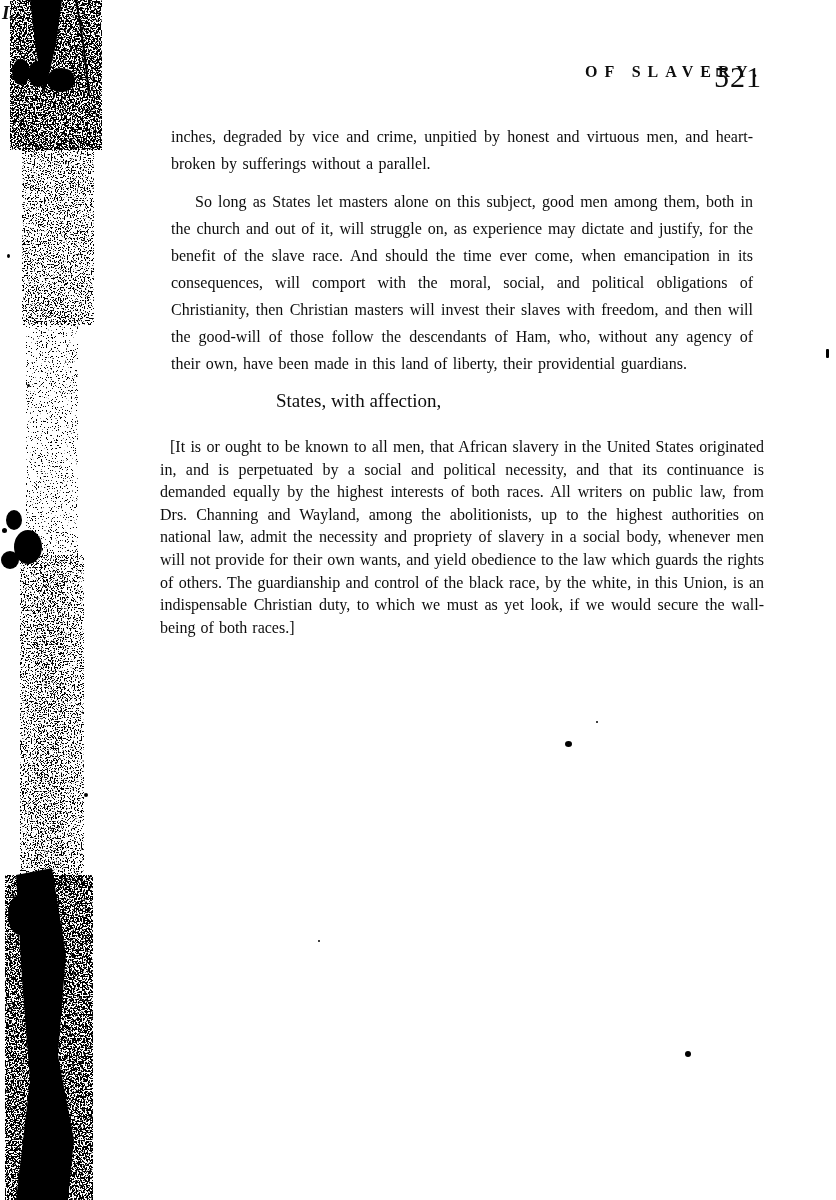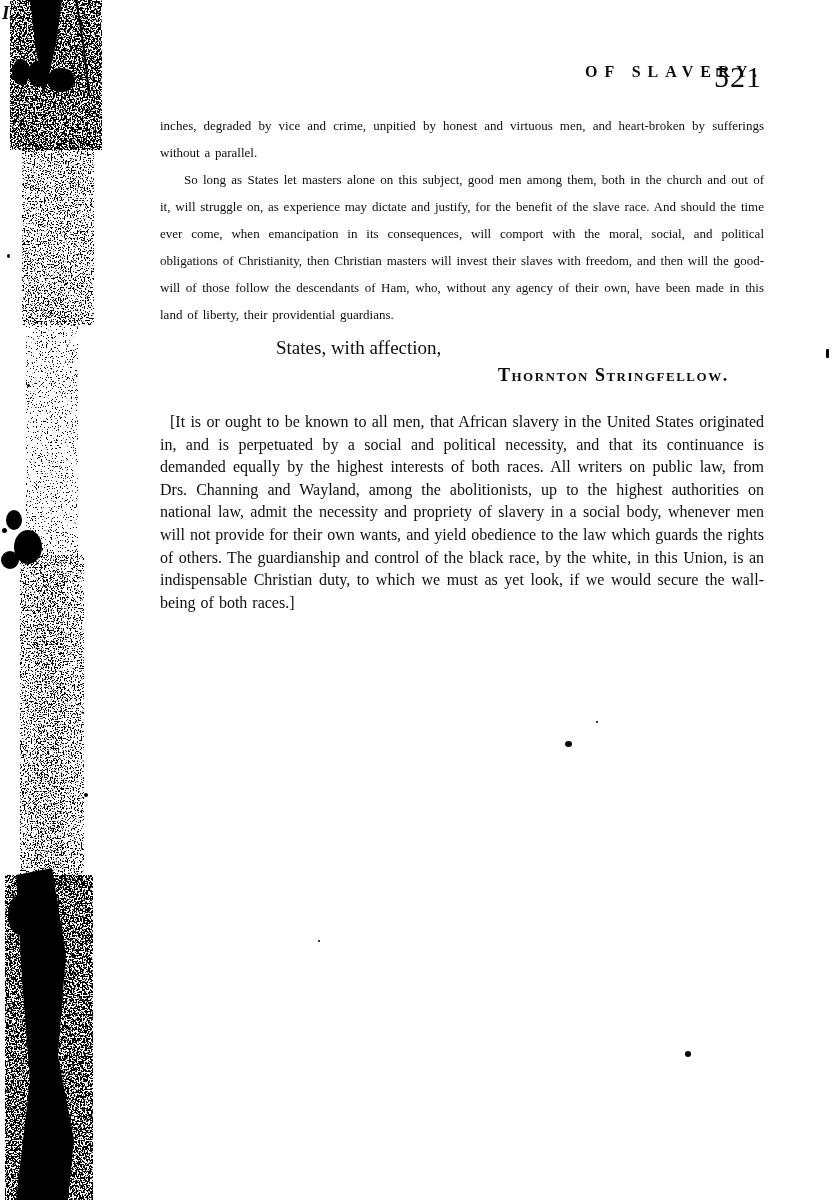--- a/index.html
+++ b/index.html
@@ -42,22 +42,22 @@
   }
 
   
   .text-block {
     position: absolute;
     top: 112px;
     left: 160px;
     width: 604px;
   }
   .para {
-    margin: 0;
-    font-size: 13px;
+    margin: 11px;
+    font-size: 16px;
     line-height: 27px;
     text-align: justify;
     word-spacing: 1.5px;
   }
   .para.indented { text-indent: 24px; }
 
   .valediction {
     margin: 7px 0 0 0;
     padding-left: 116px;
     font-size: 19px;
@@ -161,21 +161,20 @@
 
   <div class="running-head">
     <span class="running-title">OF SLAVERY.</span>
     <span class="page-number">521</span>
   </div>
 
   <div class="text-block">
     <p class="para">inches, degraded by vice and crime, unpitied by honest and virtuous men, and heart-broken by sufferings without a parallel.</p>
     <p class="para indented">So long as States let masters alone on this subject, good men among them, both in the church and out of it, will struggle on, as experience may dictate and justify, for the benefit of the slave race.  And should the time ever come, when emancipation in its consequences, will comport with the moral, social, and political obligations of Christianity, then Christian masters will invest their slaves with freedom, and then will the good-will of those follow the descendants of Ham, who, without any agency of their own, have been made in this land of liberty, their providential guardians.</p>
     <p class="valediction">States, with affection,</p>
-    <p class="signature">Thornton Stringfellow.</p>
     <p class="editor-note">[It is or ought to be known to all men, that African slavery in the United States originated in, and is perpetuated by a social and political necessity, and that its continuance is demanded equally by the highest interests of both races. All writers on public law, from Drs. Channing and Wayland, among the abolitionists, up to the highest authorities on national law, admit the necessity and propriety of slavery in a social body, whenever men will not provide for their own wants, and yield obedience to the law which guards the rights of others. The guardianship and control of the black race, by the white, in this Union, is an indispensable Christian duty, to which we must as yet look, if we would secure the wall-being of both races.]</p>
   </div>
 
   <div class="speck s1"></div>
   <div class="speck s2"></div>
   <div class="speck s3"></div>
   <div class="speck s4"></div>
   <div class="speck s5"></div>
   <div class="speck s6"></div>
   <div class="speck s7"></div>

